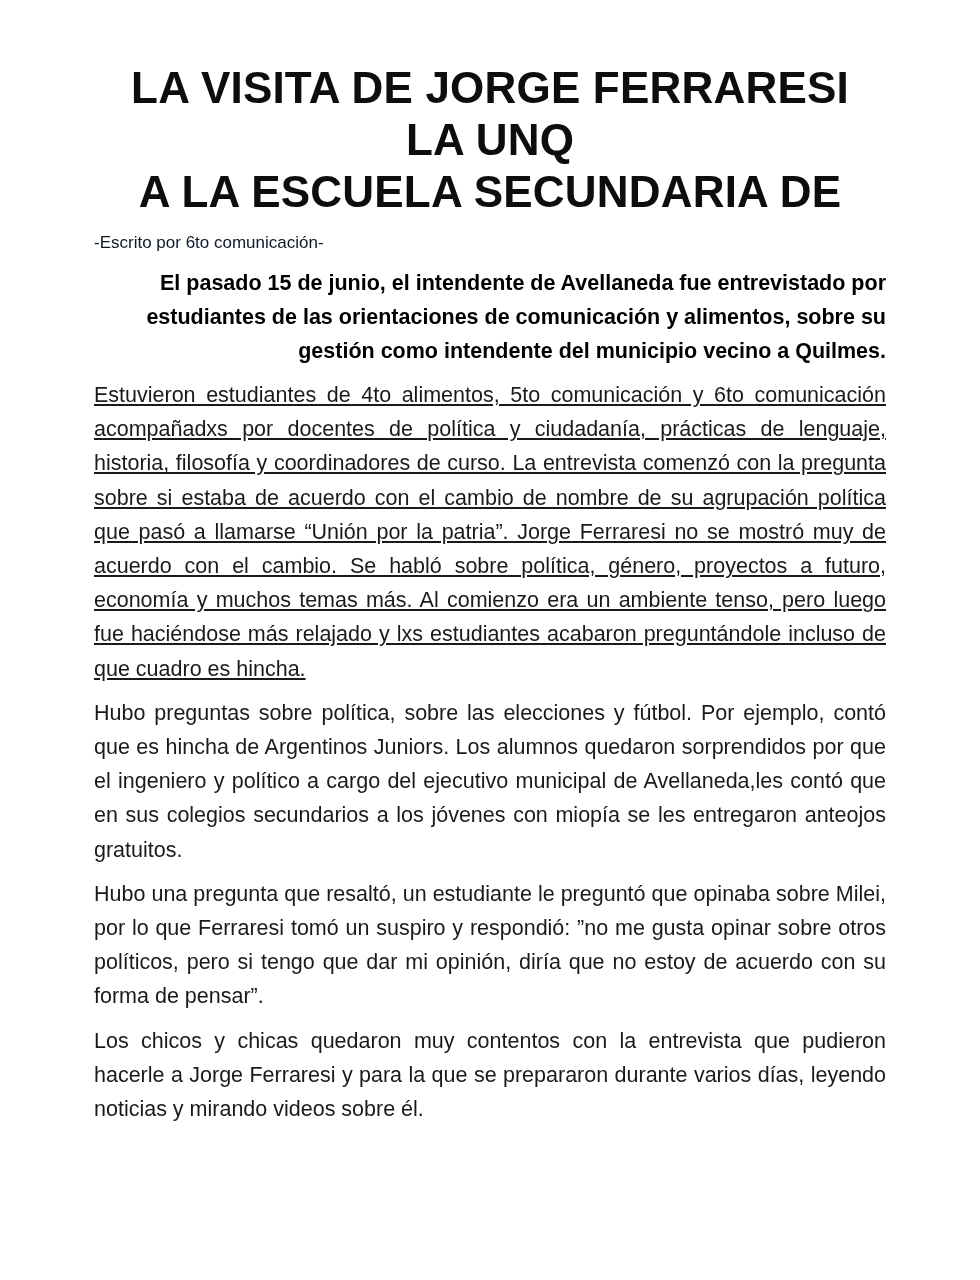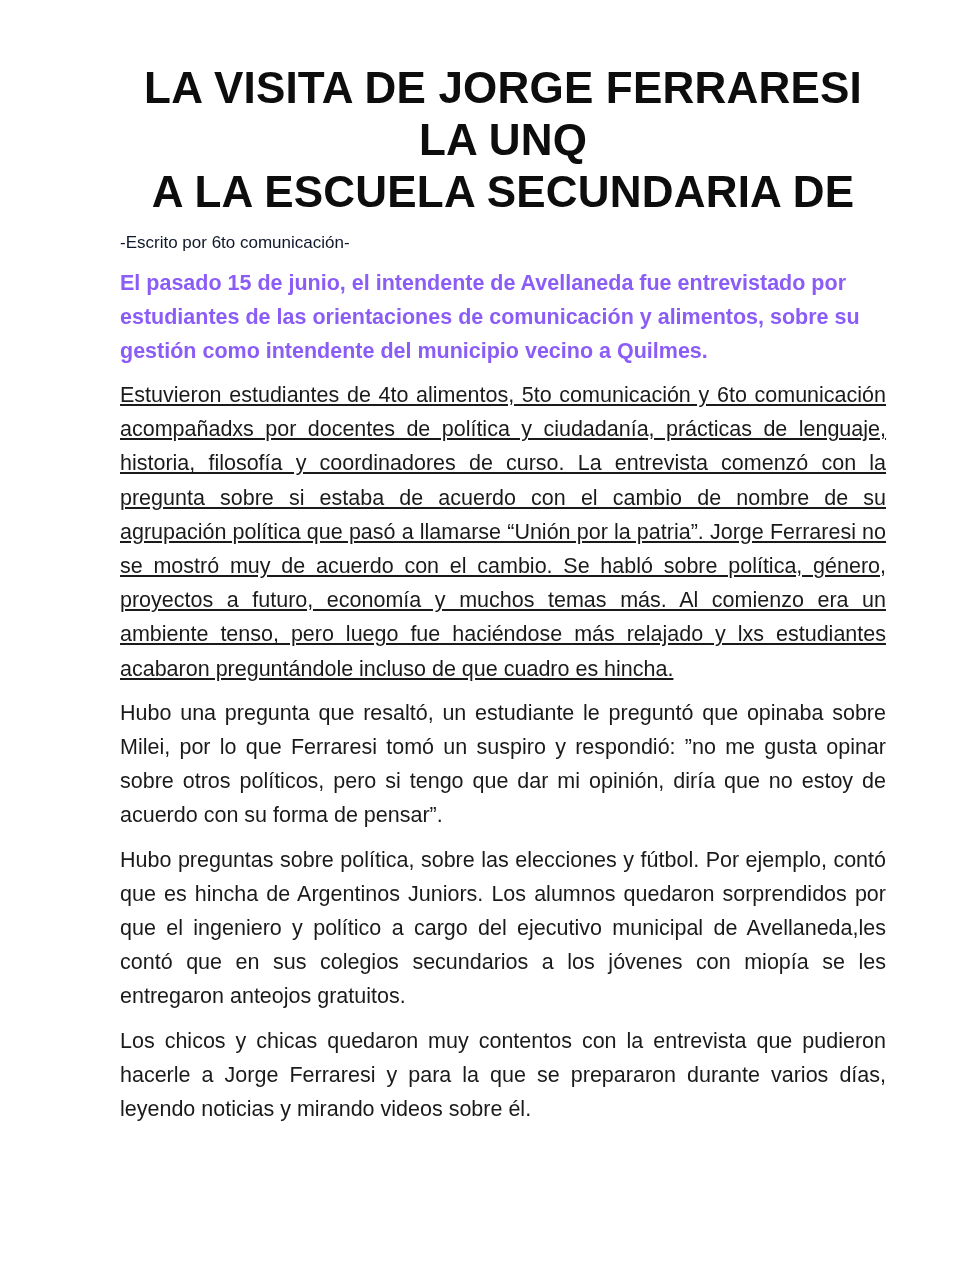--- a/index.html
+++ b/index.html
@@ -12,21 +12,21 @@
       height: 1280px;
       overflow: hidden;
       font-family: "Liberation Sans", sans-serif;
       color: #1a1a1a;
     }
     .page {
       position: relative;
       width: 980px;
       height: 1036px;
       box-sizing: border-box;
-      padding: 62px 94px 0 120px;
+      padding: 62px 94px 0 94px;
     }
     .title {
       margin: 0;
       text-align: center;
       font-weight: bold;
       font-size: 44px;
       line-height: 52px;
       letter-spacing: 0.2px;
       color: #0d0d0d;
       padding: 0 10px;
@@ -36,22 +36,22 @@
       margin: 14px 0 0 0;
       font-size: 17px;
       line-height: 22px;
       color: #0f172a;
     }
     .lead {
       margin: 12px 0 0 0;
       font-weight: bold;
       font-size: 21.5px;
       line-height: 34px;
-      color: #8b5cf6;
-      text-align: left;
+      color: #000000;
+      text-align: right;
     }
     .para {
       margin: 10px 0 0 0;
       font-size: 21.5px;
       line-height: 34.2px;
       text-align: justify;
       color: #1a1a1a;
     }
     .para.first { margin-top: 10px; text-decoration: underline; }
   </style>
@@ -63,16 +63,16 @@
     <span class="line">LA VISITA DE JORGE FERRARESI</span>
     <span class="line">LA UNQ</span>
     <span class="line">A LA ESCUELA SECUNDARIA DE</span>
   </h1>
 
   <p class="byline">-Escrito por 6to comunicación-</p>
 
   <p class="lead">El pasado 15 de junio, el intendente de Avellaneda fue entrevistado por estudiantes de las orientaciones de comunicación y alimentos, sobre su gestión como intendente del municipio vecino a Quilmes.</p>
 
   <p class="para first">Estuvieron estudiantes de 4to alimentos, 5to comunicación y 6to comunicación acompañadxs por docentes de política y ciudadanía, prácticas de lenguaje, historia, filosofía y coordinadores de curso. La entrevista comenzó con la pregunta sobre si estaba de acuerdo con el cambio de nombre de su agrupación política que pasó a llamarse “Unión por la patria”. Jorge Ferraresi no se mostró muy de acuerdo con el cambio. Se habló sobre política, género, proyectos a futuro, economía y muchos temas más. Al comienzo era un ambiente tenso, pero luego fue haciéndose más relajado y lxs estudiantes acabaron preguntándole incluso de que cuadro es hincha.</p>
+  <p class="para">Hubo preguntas sobre política, sobre las elecciones y fútbol. Por ejemplo, contó que es hincha de Argentinos Juniors. Los alumnos quedaron sorprendidos por que el ingeniero y político a cargo del ejecutivo municipal de Avellaneda,les contó que en sus colegios secundarios a los jóvenes con miopía se les entregaron anteojos gratuitos.</p>
   <p class="para">Hubo una pregunta que resaltó, un estudiante le preguntó que opinaba sobre Milei, por lo que Ferraresi tomó un suspiro y respondió: ”no me gusta opinar sobre otros políticos, pero si tengo que dar mi opinión, diría que no estoy de acuerdo con su forma de pensar”.</p>
-  <p class="para">Hubo preguntas sobre política, sobre las elecciones y fútbol. Por ejemplo, contó que es hincha de Argentinos Juniors. Los alumnos quedaron sorprendidos por que el ingeniero y político a cargo del ejecutivo municipal de Avellaneda,les contó que en sus colegios secundarios a los jóvenes con miopía se les entregaron anteojos gratuitos.</p>
   <p class="para">Los chicos y chicas quedaron muy contentos con la entrevista que pudieron hacerle a Jorge Ferraresi y para la que se prepararon durante varios días, leyendo noticias y mirando videos sobre él.</p>
 </div>
 
 </body></html>

